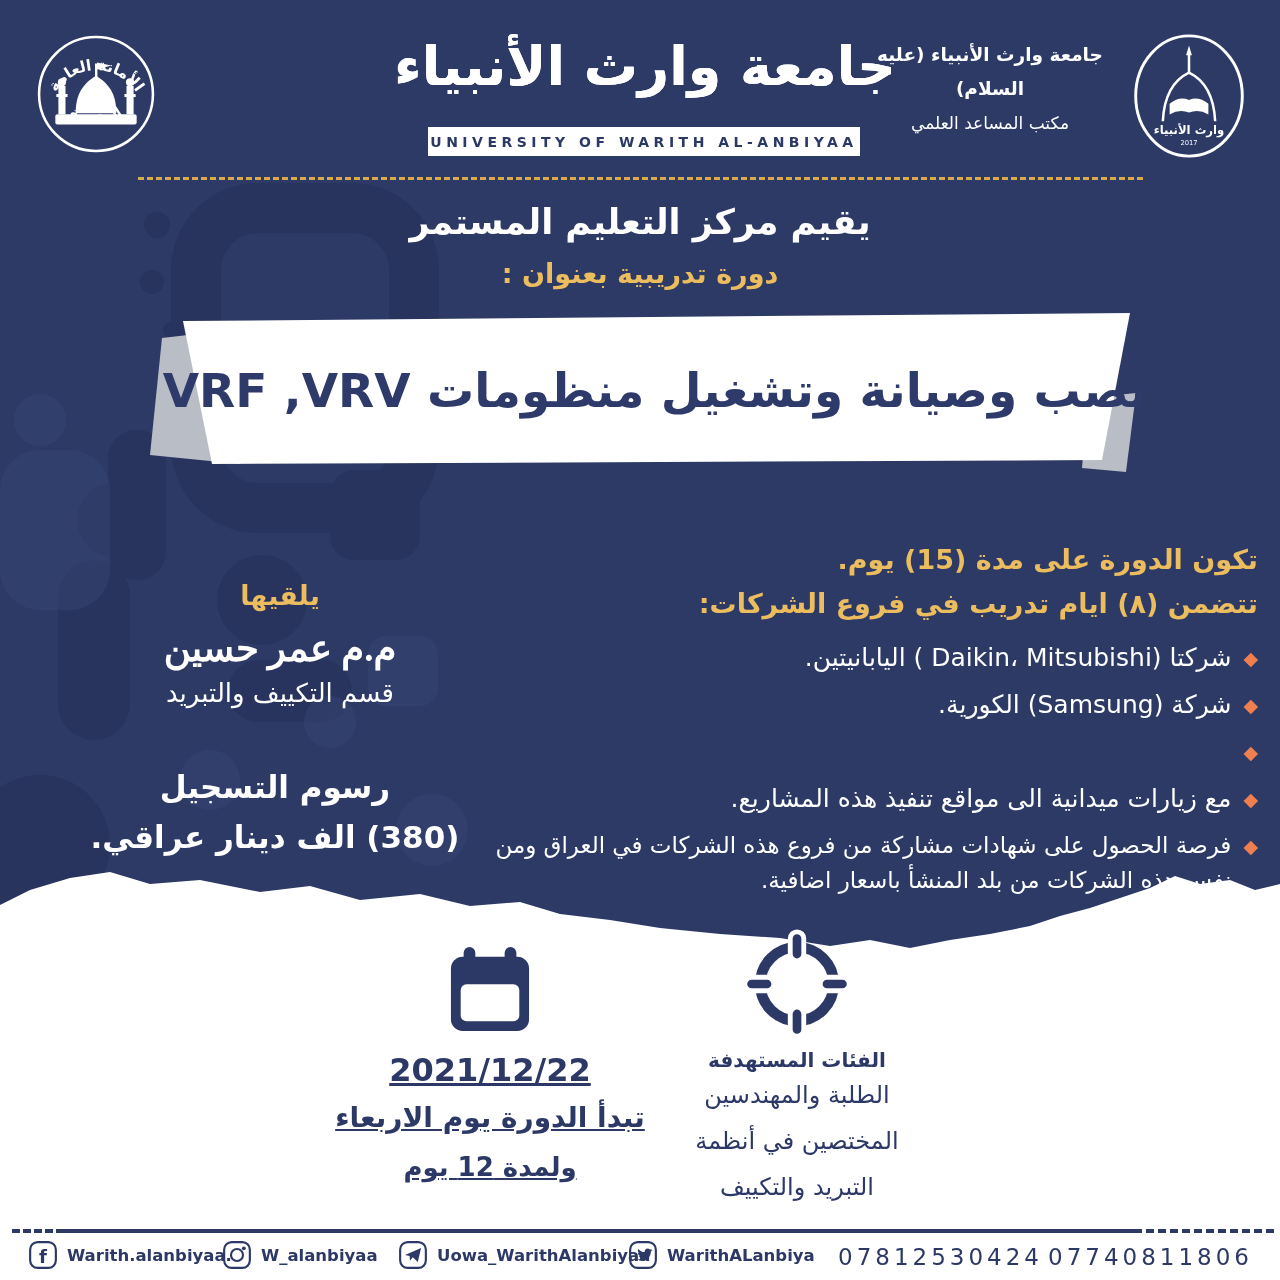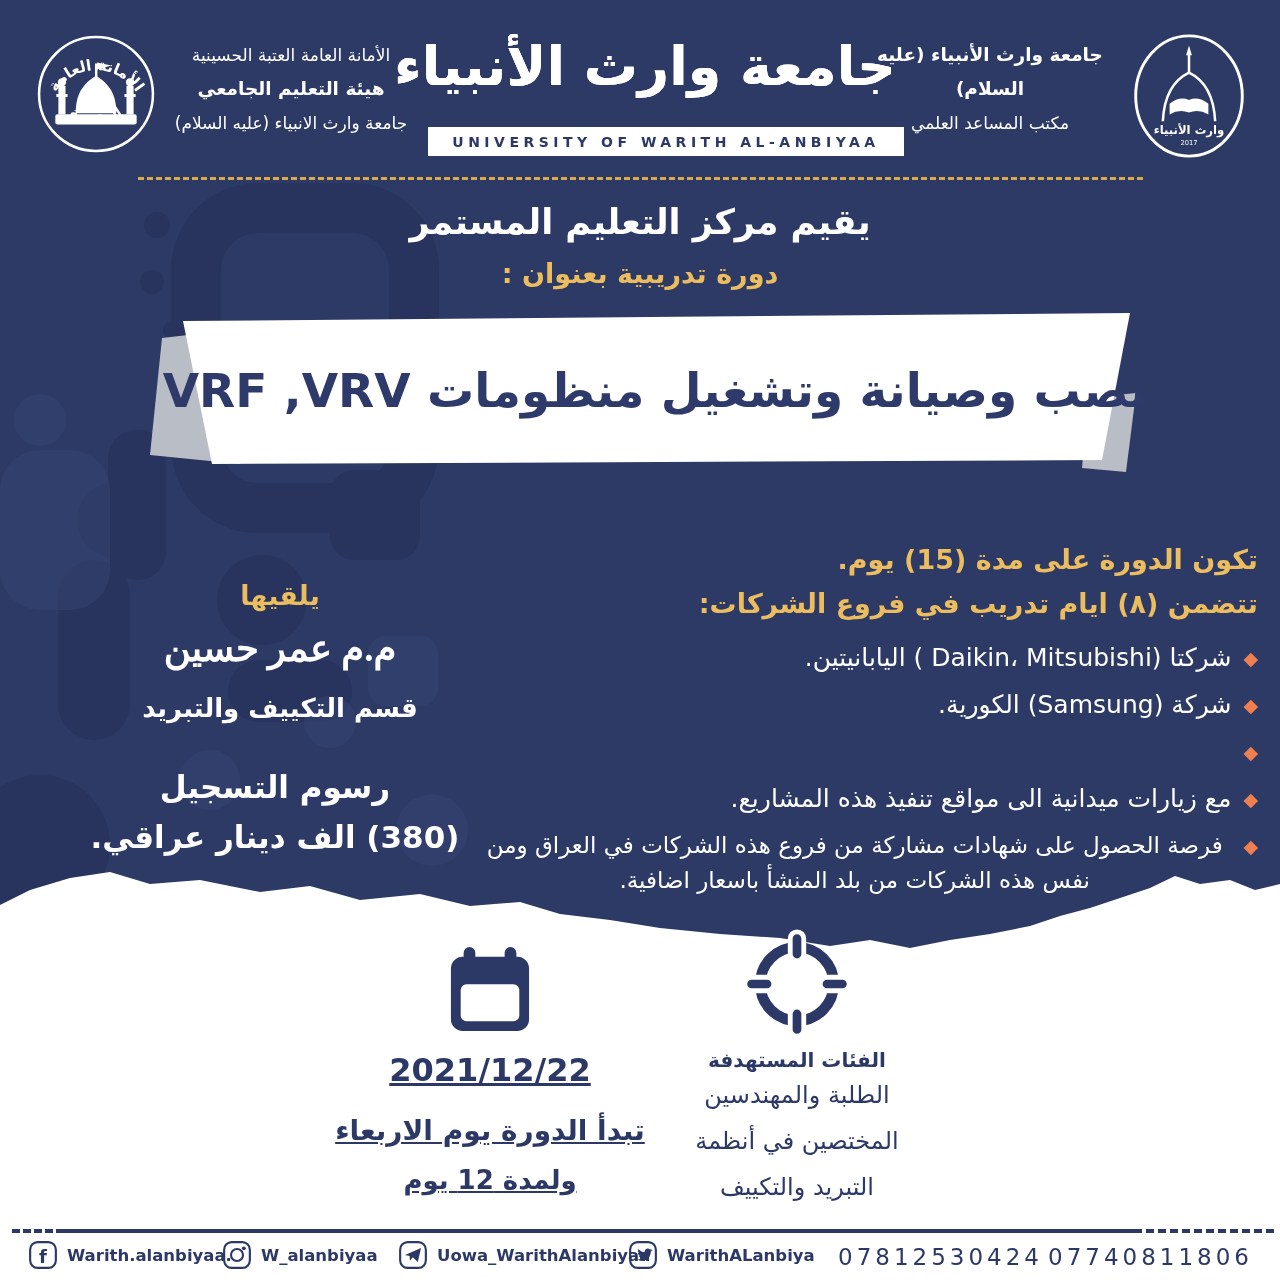--- a/index.html
+++ b/index.html
@@ -36,34 +36,34 @@
     width:900px;height:108px;display:flex;align-items:center;justify-content:center;
     color:#2e3a69;font-size:47px;font-weight:700;direction:rtl;white-space:nowrap;
   }
 
   
   .details{width:780px;direction:rtl;text-align:right;}
   .details .gold-line{color:#ecbd5e;font-size:27px;font-weight:600;line-height:40px;margin-bottom:4px;}
   .details ul{list-style:none;margin:16px 0 0 0;padding:0;}
   .details li{display:flex;gap:12px;align-items:flex-start;margin-bottom:11px;}
   .details .diamond{color:#f07f4f;font-size:19px;line-height:36px;flex:0 0 auto;}
-  .details .btext{color:#fff;font-size:25px;line-height:36px;font-weight:500;text-align:center;}
+  .details .btext{color:#fff;font-size:25px;line-height:36px;font-weight:500;}
   .details li.small .btext{font-size:23px;line-height:35px;}
 
   
   .lecturer{width:420px;text-align:center;direction:rtl;color:#fff;}
   .lecturer .label{color:#ecbd5e;font-size:27px;font-weight:600;}
   .lecturer .name{font-size:37px;font-weight:700;margin-top:16px;font-family:Liberation Serif, serif;}
-  .lecturer .dept{font-size:26px;font-weight:700;margin-top:23px;}
+  .lecturer .dept{font-size:26px;font-weight:400;margin-top:8px;}
   .fees{width:440px;text-align:center;direction:rtl;color:#fff;font-size:31px;font-weight:600;line-height:50px;}
 
   
   .schedule{width:330px;text-align:center;color:#2c3966;direction:rtl;text-decoration:underline;}
   .schedule .date{font-size:32px;font-weight:700;margin-top:14px;direction:ltr;}
-  .schedule .start{font-size:28px;font-weight:700;margin-top:25px;}
+  .schedule .start{font-size:28px;font-weight:700;margin-top:12px;}
   .schedule .dur{font-size:26px;font-weight:600;margin-top:18px;}
   .audience{width:310px;text-align:center;color:#2c3966;direction:rtl;}
   .audience .title{font-size:20px;font-weight:700;margin-top:6px;}
   .audience .line{font-size:24px;font-weight:500;line-height:46px;}
   .icon-center{display:flex;justify-content:center;}
 
   
   .fline{border-top:4px solid #2c3966;}
   .fline-dash{border-top:4px dashed #2c3966;}
   .social-item{display:flex;align-items:center;gap:9px;color:#2c3966;font-weight:700;font-size:16.5px;}
@@ -130,28 +130,23 @@
         <rect x="23" y="52" width="7" height="28"></rect>
         <circle cx="26.5" cy="48.5" r="4"></circle>
         <rect x="21" y="60" width="11" height="3"></rect>
         <rect x="90" y="52" width="7" height="28"></rect>
         <circle cx="93.5" cy="48.5" r="4"></circle>
         <rect x="88" y="60" width="11" height="3"></rect>
         <rect x="20" y="80" width="80" height="10" rx="2"></rect>
       </g>
     </svg>
 
-    <div class="abs org-block" style="left:160px;top:38px;width:262px;">
-      <div class="l1">الأمانة العامة العتبة الحسينية</div>
-      <div class="l2">هيئة التعليم الجامعي</div>
-      <div class="l3">جامعة وارث الانبياء (عليه السلام)</div>
-    </div>
 
     <div class="abs logo-arabic" style="left:415px;top:8px;width:460px;height:116px;">جامعة وارث الأنبياء</div>
-    <div class="abs logo-strip" style="left:428px;top:127px;width:476px;height:29px;">UNIVERSITY OF WARITH AL-ANBIYAA</div>
+    <div class="abs logo-strip" style="left:428px;top:127px;width:432px;height:29px;">UNIVERSITY OF WARITH AL-ANBIYAA</div>
 
     <div class="abs org-block" style="left:862px;top:38px;width:256px;">
       <div class="l2">جامعة وارث الأنبياء (عليه السلام)</div>
       <div class="l3">مكتب المساعد العلمي</div>
     </div>
 
     <svg class="abs" style="left:1126px;top:28px;" width="126" height="136" viewBox="0 0 130 140">
       <ellipse cx="65" cy="70" rx="55" ry="62" fill="none" stroke="#ffffff" stroke-width="3"></ellipse>
       <g stroke="#ffffff" fill="none" stroke-width="2.6">
         <path d="M38,96 Q40,58 65,46 Q90,58 92,96"></path>

